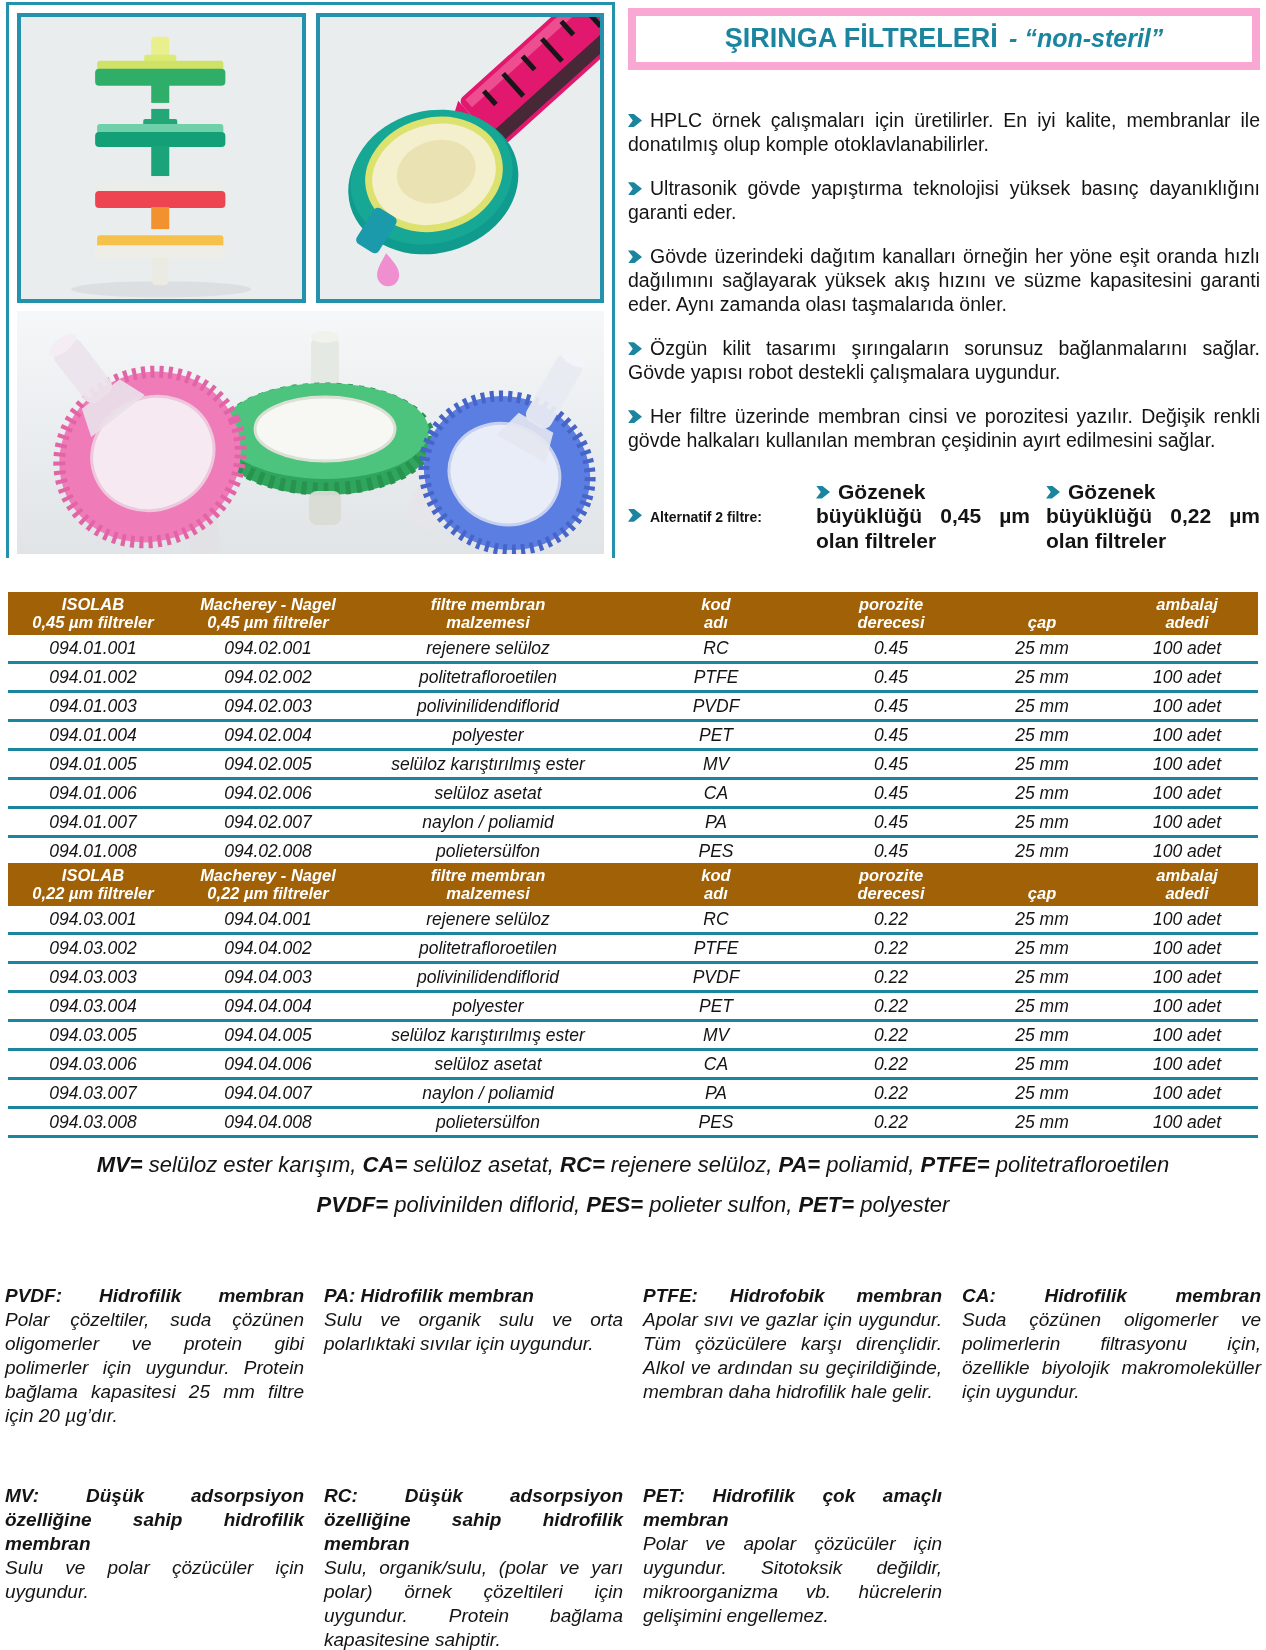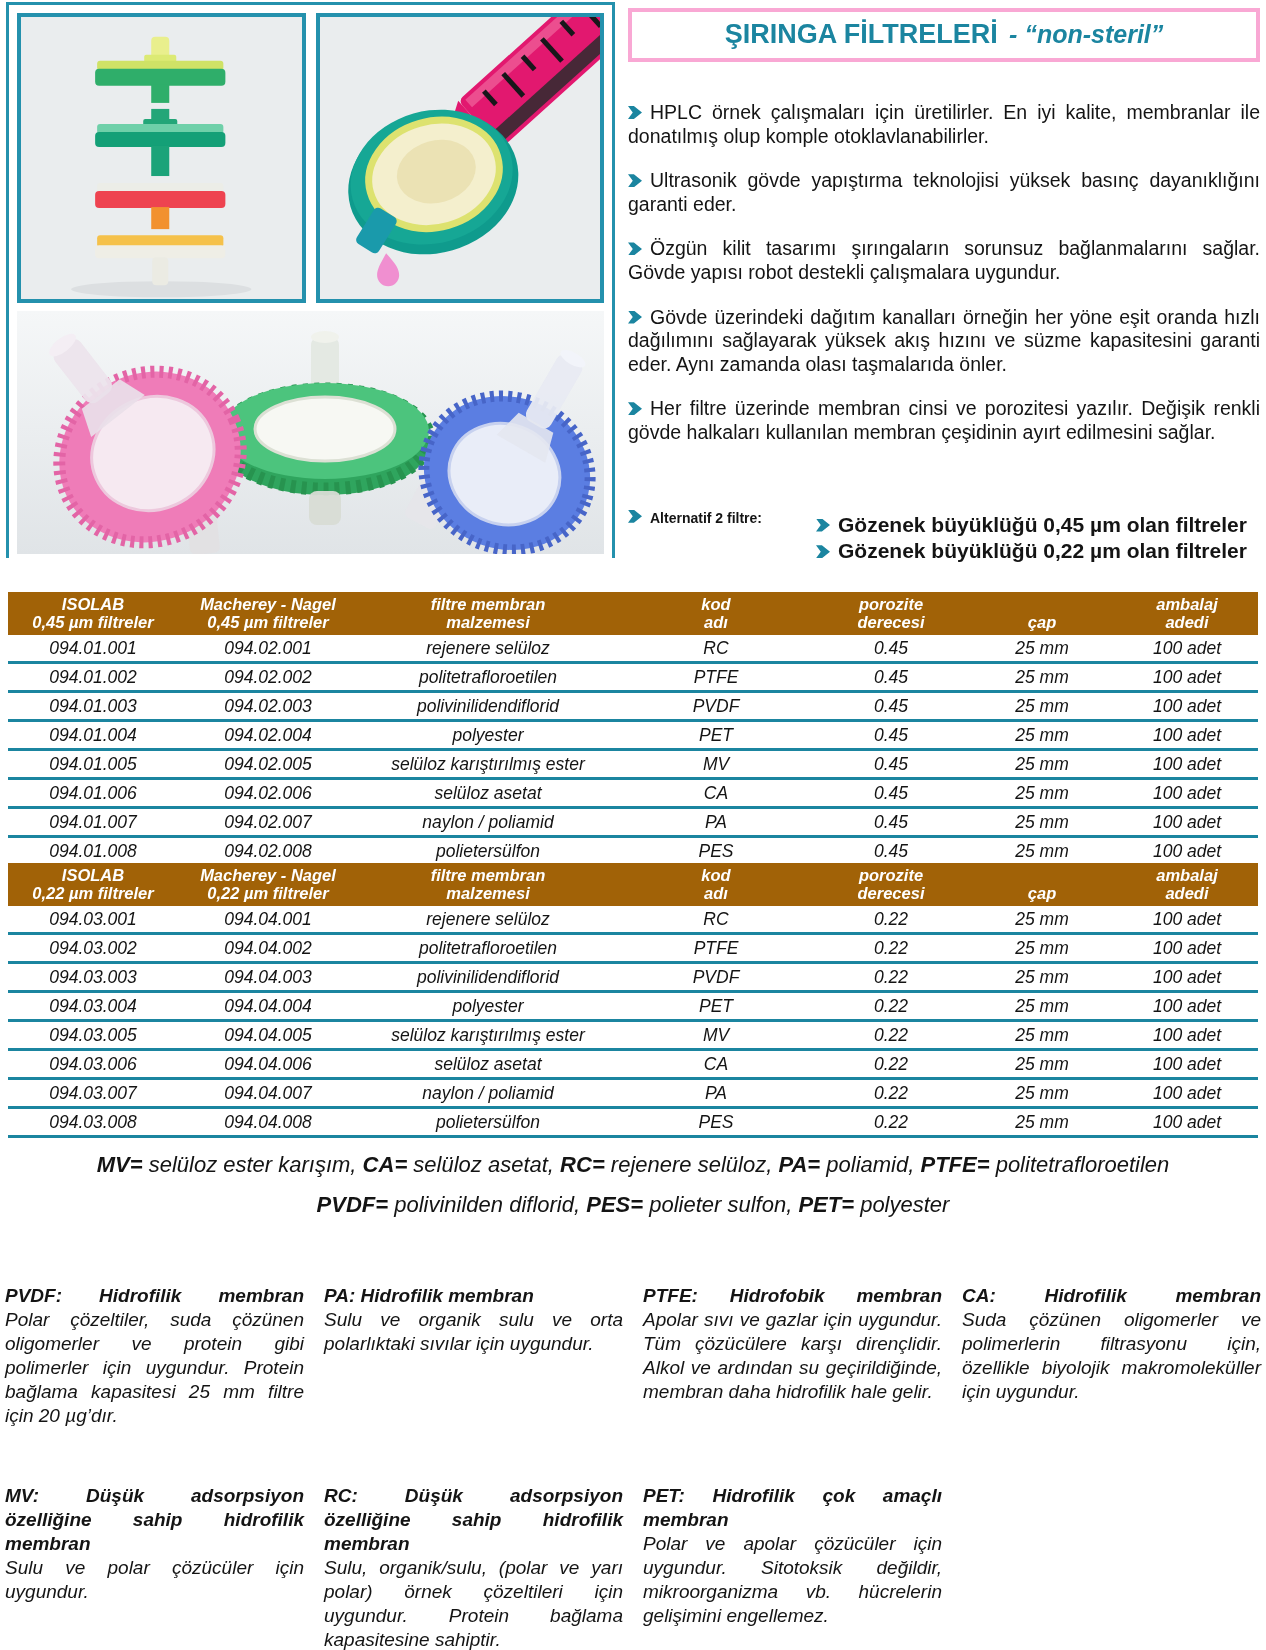--- a/index.html
+++ b/index.html
@@ -16,37 +16,37 @@
   .photo-row { display:flex; gap:10px; }
   .photo-box {
     flex:1; height:290px; border:4px solid #2491ad; background:#eaedee;
     box-sizing:border-box; overflow:hidden;
   }
   .photo-box svg, .photo-wide svg { display:block; width:100%; height:100%; }
   .photo-wide { margin-top:8px; height:243px; overflow:hidden; }
   
   .intro { position:absolute; left:628px; top:8px; width:632px; }
   .title-box {
-    border:4px solid #f9a8d4; padding:7px 4px 8px; text-align:center;
+    border:8px solid #f9a8d4; padding:7px 4px 8px; text-align:center;
     box-sizing:border-box;
   }
   .title-main { color:#1b85a0; font-weight:bold; font-size:27px; }
   .title-sub  { color:#1b85a0; font-weight:bold; font-style:italic; font-size:25px; }
   .bullet {
     margin:21px 0 0 0; font-size:19.5px; line-height:1.21; text-align:justify;
   }
   .bullet:first-of-type { margin-top:39px; }
   .arw {
     display:inline-block; width:14px; height:13px; background:#1b85a0;
     clip-path:polygon(0 0, 42% 0, 100% 50%, 42% 100%, 0 100%, 34% 50%);
     margin-right:8px;
   }
   .alt-wrap { display:flex; margin-top:27px; align-items:center; }
   .alt-label { font-weight:bold; font-size:14px; width:188px; white-space:nowrap; }
-  .alt-opts  { flex:1; display:flex; flex-direction:column; gap:2px;margin-top:41px; }
+  .alt-opts  { flex:1; display:flex; flex-direction:row; gap:16px; }
   .alt-opt   { font-weight:bold; font-size:21px; line-height:1.18; text-align:justify; }
   
   .ptable {
     position:absolute; left:8px; width:1250px; border-collapse:collapse;
     table-layout:fixed;
   }
   .t1 { top:592px; } .t2 { top:863px; }
   .ptable th {
     background:#a16207; color:#fff; font-weight:bold; font-style:italic;
     font-size:16.5px; padding:3px 0 4px; text-align:center;
@@ -191,22 +191,22 @@
   </div>
 
   <div class="intro">
     <div class="title-box">
       <span class="title-main">ŞIRINGA FİLTRELERİ</span>
       <span class="title-sub">&nbsp;</span><span class="title-sub">- “non-steril”</span>
     </div>
     <div>
         <p class="bullet"><span class="arw"></span>HPLC örnek çalışmaları için üretilirler. En iyi kalite, membranlar ile donatılmış olup komple otoklavlanabilirler.</p>
         <p class="bullet"><span class="arw"></span>Ultrasonik gövde yapıştırma teknolojisi yüksek basınç dayanıklığını garanti eder.</p>
+        <p class="bullet"><span class="arw"></span>Gövde üzerindeki dağıtım kanalları örneğin her yöne eşit oranda hızlı dağılımını sağlayarak yüksek akış hızını ve süzme kapasitesini garanti eder. Aynı zamanda olası taşmalarıda önler.</p>
         <p class="bullet"><span class="arw"></span>Özgün kilit tasarımı şırıngaların sorunsuz bağlanmalarını sağlar. Gövde yapısı robot destekli çalışmalara uygundur.</p>
-        <p class="bullet"><span class="arw"></span>Gövde üzerindeki dağıtım kanalları örneğin her yöne eşit oranda hızlı dağılımını sağlayarak yüksek akış hızını ve süzme kapasitesini garanti eder. Aynı zamanda olası taşmalarıda önler.</p>
         <p class="bullet"><span class="arw"></span>Her filtre üzerinde membran cinsi ve porozitesi yazılır. Değişik renkli gövde halkaları kullanılan membran çeşidinin ayırt edilmesini sağlar.</p>
       </div>
     <div class="alt-wrap">
       <div class="alt-label"><span class="arw"></span><b>Alternatif 2 filtre:</b></div>
       <div class="alt-opts">
           <p class="alt-opt" style="margin: 0px;"><span class="arw"></span>Gözenek büyüklüğü 0,45 µm olan filtreler</p>
           <p class="alt-opt" style="margin: 0px;"><span class="arw"></span>Gözenek büyüklüğü 0,22 µm olan filtreler</p>
         </div>
     </div>
   </div>

